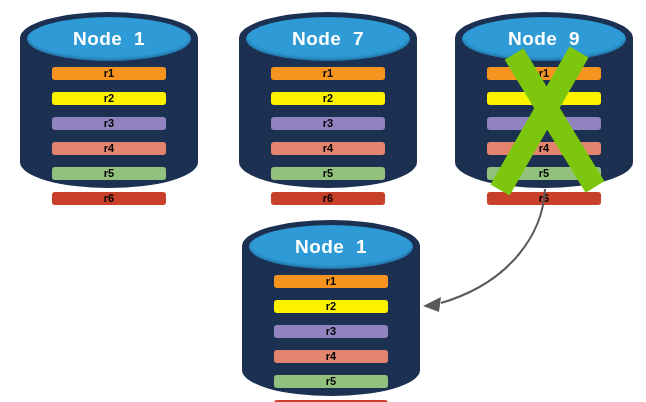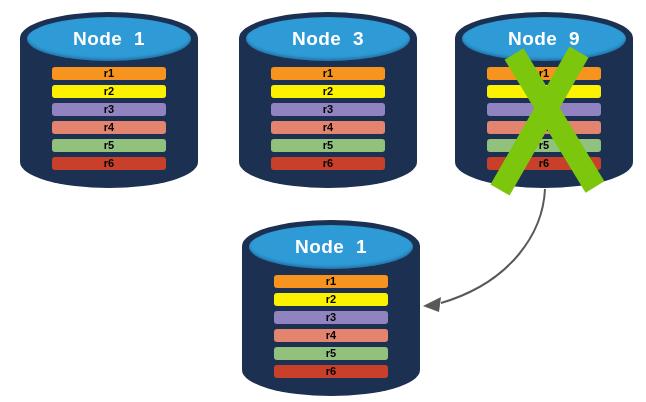--- a/index.html
+++ b/index.html
@@ -50,21 +50,21 @@
     white-space: pre;
   }
 
   .rows {
     position: absolute; left: 32px; top: 55px;
     width: 114px;
   }
   .row {
     height: 13px;
     line-height: 13px;
-    margin-bottom: 5px;
+    margin-bottom: 12px;
     border-radius: 3px;
     text-align: center;
     font-size: 11px;
     font-weight: bold;
     color: var(--row-label-text);
   }
 
   .overlay {
     position: absolute; left: 0; top: 0;
     width: 646px; height: 402px;
@@ -99,21 +99,21 @@
       <div class="row" style="background-color: rgb(146, 193, 126);">r5</div>
       <div class="row" style="background-color: rgb(200, 64, 42);">r6</div>
     </div>
   </div>
 
   <div class="node" id="node-2">
     <div class="cyl-bottom"></div>
     <div class="cyl-mid"></div>
     <div class="cyl-top"></div>
     <div class="cyl-face"></div>
-    <div class="node-label">Node  3</div>
+    <div class="node-label">Node  7</div>
     <div class="rows">
       <div class="row" style="background-color: rgb(247, 148, 32);">r1</div>
       <div class="row" style="background-color: rgb(252, 242, 0);">r2</div>
       <div class="row" style="background-color: rgb(144, 131, 191);">r3</div>
       <div class="row" style="background-color: rgb(226, 132, 110);">r4</div>
       <div class="row" style="background-color: rgb(146, 193, 126);">r5</div>
       <div class="row" style="background-color: rgb(200, 64, 42);">r6</div>
     </div>
   </div>
 

